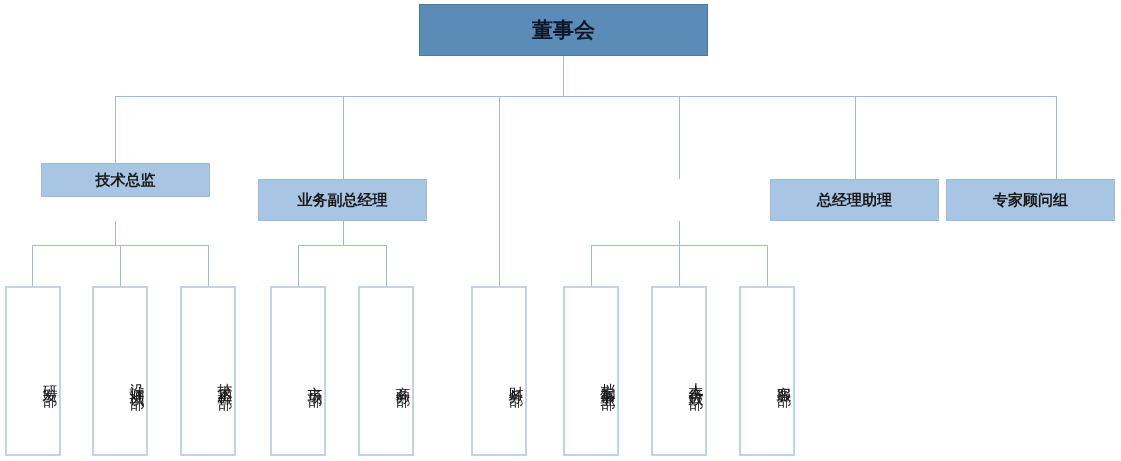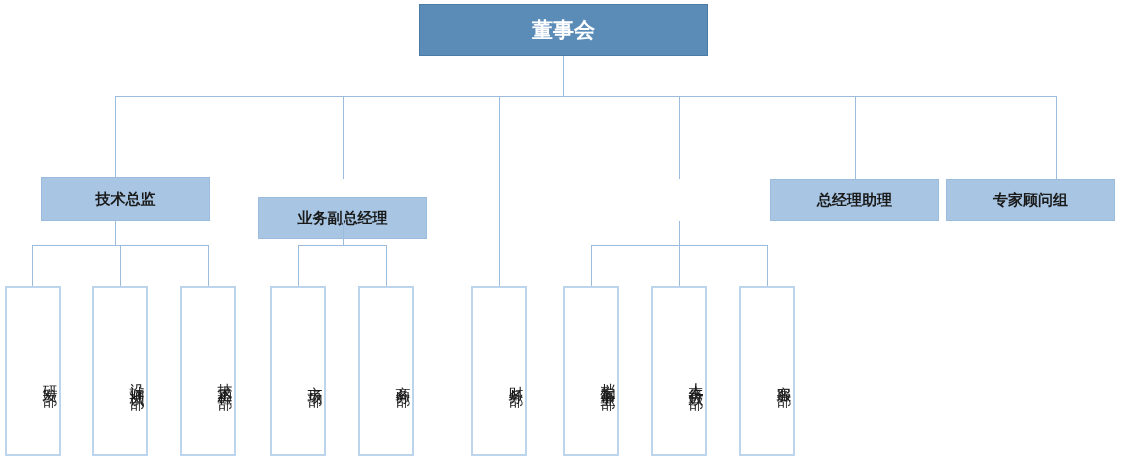--- a/index.html
+++ b/index.html
@@ -23,21 +23,21 @@
     justify-content: center;
     text-align: center;
     color: #1a1a1a;
     line-height: 1.18;
   }
   .node.root {
     background: #5b8cb8;
     border: 1px solid #4a7ba7;
     font-size: 21px;
     font-weight: bold;
-    color: #ffffff;
+    color: #0f172a;
     text-align: right;
   }
   .node.level2 {
     background: #a8c6e3;
     border: 1px solid #9bbcdc;
     font-size: 15px;
     font-weight: bold;
   }
   .node.leaf {
     background: #ffffff;
@@ -68,22 +68,22 @@
 
   <div class="connector h" style="left:115px; top:96px; width:941px; height:1px;"></div>
 
   <div class="connector v" style="left:115px; top:96px; width:1px; height:83px;"></div>
   <div class="connector v" style="left:343px; top:96px; width:1px; height:83px;"></div>
   <div class="connector v" style="left:499px; top:96px; width:1px; height:190px;"></div>
   <div class="connector v" style="left:679px; top:96px; width:1px; height:83px;"></div>
   <div class="connector v" style="left:855px; top:96px; width:1px; height:83px;"></div>
   <div class="connector v" style="left:1056px; top:96px; width:1px; height:83px;"></div>
 
-  <div class="node level2" style="left:41px; top:177px; width:169px; height:44px;">技术总监</div>
-  <div class="node level2" style="left:258px; top:179px; width:169px; height:42px;margin-top:18px;">业务副总经理</div>
+  <div class="node level2" style="left:41px; top:163px; width:169px; height:34px;">技术总监</div>
+  <div class="node level2" style="left:258px; top:179px; width:169px; height:42px;">业务副总经理</div>
   <div class="node level2" style="left:770px; top:179px; width:169px; height:42px;">总经理助理</div>
   <div class="node level2" style="left:946px; top:179px; width:169px; height:42px;">专家顾问组</div>
 
   <div class="connector v" style="left:115px; top:221px; width:1px; height:24px;"></div>
   <div class="connector h" style="left:32px; top:245px; width:176px; height:1px;"></div>
   <div class="connector v" style="left:32px; top:245px; width:1px; height:41px;"></div>
   <div class="connector v" style="left:120px; top:245px; width:1px; height:41px;"></div>
   <div class="connector v" style="left:208px; top:245px; width:1px; height:41px;"></div>
 
   <div class="connector v" style="left:343px; top:221px; width:1px; height:24px;"></div>

